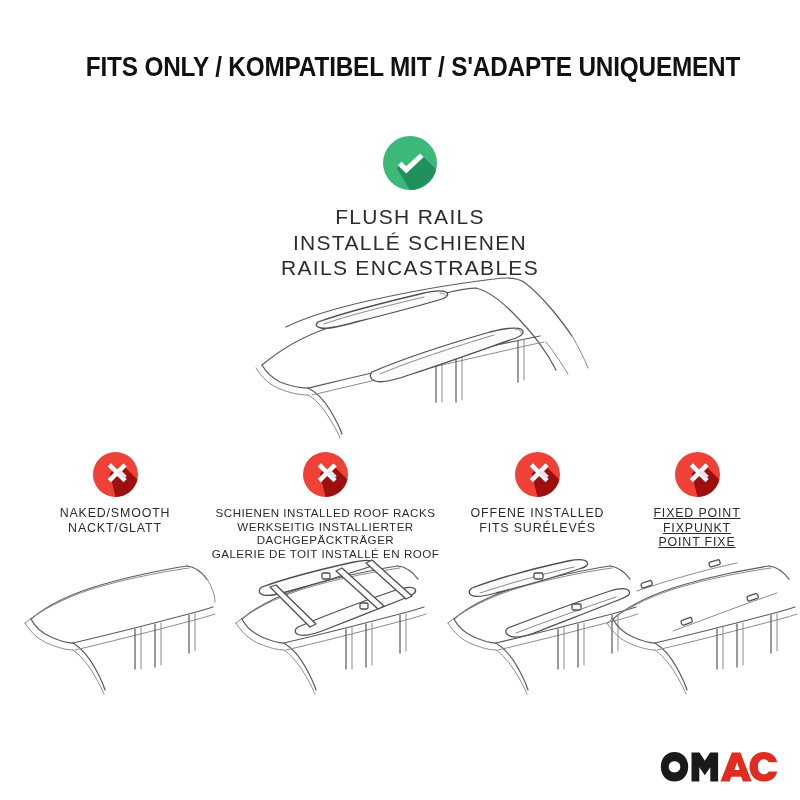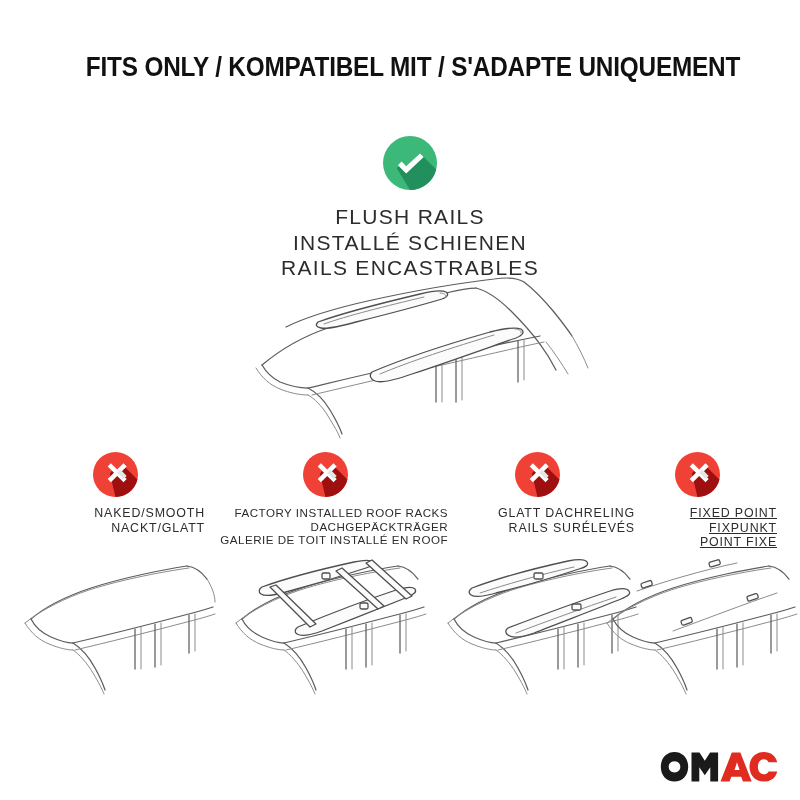--- a/index.html
+++ b/index.html
@@ -79,21 +79,21 @@
   .row {
     position: absolute;
     top: 452px;
     left: 0;
     width: 800px;
     height: 300px;
   }
   .col {
     position: absolute;
     top: 0;
-    text-align: right;
+    text-align: center;
   }
   .col-labels {
     margin-top: 9px;
   }
   .col-line {
     font-size: 12.4px;
     font-weight: 400;
     letter-spacing: 0.85px;
     line-height: 14.6px;
     color: #2c2c2c;
@@ -230,21 +230,22 @@
   <div class="col" style="left:203px; width:245px;">
     <div class="badge-x">
       <svg viewBox="0 0 45 45" width="45" height="45">
         <circle cx="22.5" cy="22.5" r="22.5" fill="#ef4136"></circle>
         <path d="M22.5 45A22.5 22.5 0 0 0 44.4 27.6L31.8 15l-6.2 3.4-5.4-1.2-3.3 4.6z" fill="#9e1010"></path>
         <path d="M30.5 11.3l3.2 3.2-6.3 6.3 6.3 6.3-3.2 3.2-6.3-6.3-6.3 6.3-3.2-3.2 6.3-6.3-6.3-6.3 3.2-3.2 6.3 6.3z" fill="#ffffff"></path>
         <path d="M24.2 20.8l3.2-3.2 6.3 6.3-3.2 3.2z" fill="#e6e6e6"></path>
       </svg>
     </div>
     <div class="col-labels">
-      <div class="col-line small">FACTORY INSTALLED ROOF RACKS</div>
+      <div class="col-line small">SCHIENEN INSTALLED ROOF RACKS</div>
+      <div class="col-line small">WERKSEITIG INSTALLIERTER</div>
       <div class="col-line small">DACHGEPÄCKTRÄGER</div>
       <div class="col-line small">GALERIE DE TOIT INSTALLÉ EN ROOF</div>
     </div>
     <div class="col-art" style="top:105px;">
       <svg viewBox="0 0 200 140" width="200" height="140">
         <path class="ln" d="M16 62 C30 50 52 39 76 31 C110 20 152 12 172 9"></path>
         <path class="ln-thin" d="M10 66 C26 53 50 41 74 33 C108 22 152 14 174 11"></path>
         <path class="ln" d="M172 9 C180 10 186 14 192 22"></path>
         <path class="ln" d="M16 62 C20 70 27 76 36 80 C45 84 52 86 58 86"></path>
         <path class="ln-thin" d="M10 66 C16 76 24 83 34 87 C44 91 52 93 58 93"></path>
@@ -277,22 +278,22 @@
   <div class="col" style="left:440px; width:195px;">
     <div class="badge-x">
       <svg viewBox="0 0 45 45" width="45" height="45">
         <circle cx="22.5" cy="22.5" r="22.5" fill="#ef4136"></circle>
         <path d="M22.5 45A22.5 22.5 0 0 0 44.4 27.6L31.8 15l-6.2 3.4-5.4-1.2-3.3 4.6z" fill="#9e1010"></path>
         <path d="M30.5 11.3l3.2 3.2-6.3 6.3 6.3 6.3-3.2 3.2-6.3-6.3-6.3 6.3-3.2-3.2 6.3-6.3-6.3-6.3 3.2-3.2 6.3 6.3z" fill="#ffffff"></path>
         <path d="M24.2 20.8l3.2-3.2 6.3 6.3-3.2 3.2z" fill="#e6e6e6"></path>
       </svg>
     </div>
     <div class="col-labels">
-      <div class="col-line">GLATT DACHRELING</div>
-      <div class="col-line">RAILS SURÉLEVÉS</div>
+      <div class="col-line">OFFENE INSTALLED</div>
+      <div class="col-line">FITS SURÉLEVÉS</div>
     </div>
     <div class="col-art" style="top:105px;">
       <svg viewBox="0 0 200 140" width="200" height="140">
         <path class="ln" d="M16 62 C30 50 52 39 76 31 C110 20 152 12 172 9"></path>
         <path class="ln-thin" d="M10 66 C26 53 50 41 74 33 C108 22 152 14 174 11"></path>
         <path class="ln" d="M172 9 C180 10 186 14 192 22"></path>
         <path class="ln" d="M16 62 C20 70 27 76 36 80 C45 84 52 86 58 86"></path>
         <path class="ln-thin" d="M10 66 C16 76 24 83 34 87 C44 91 52 93 58 93"></path>
         <path class="ln" d="M58 86 C66 91 74 100 80 111 C85 120 88 127 90 133"></path>
         <path class="ln-thin" d="M58 93 C64 97 72 106 78 116 C84 126 87 132 89 137"></path>

